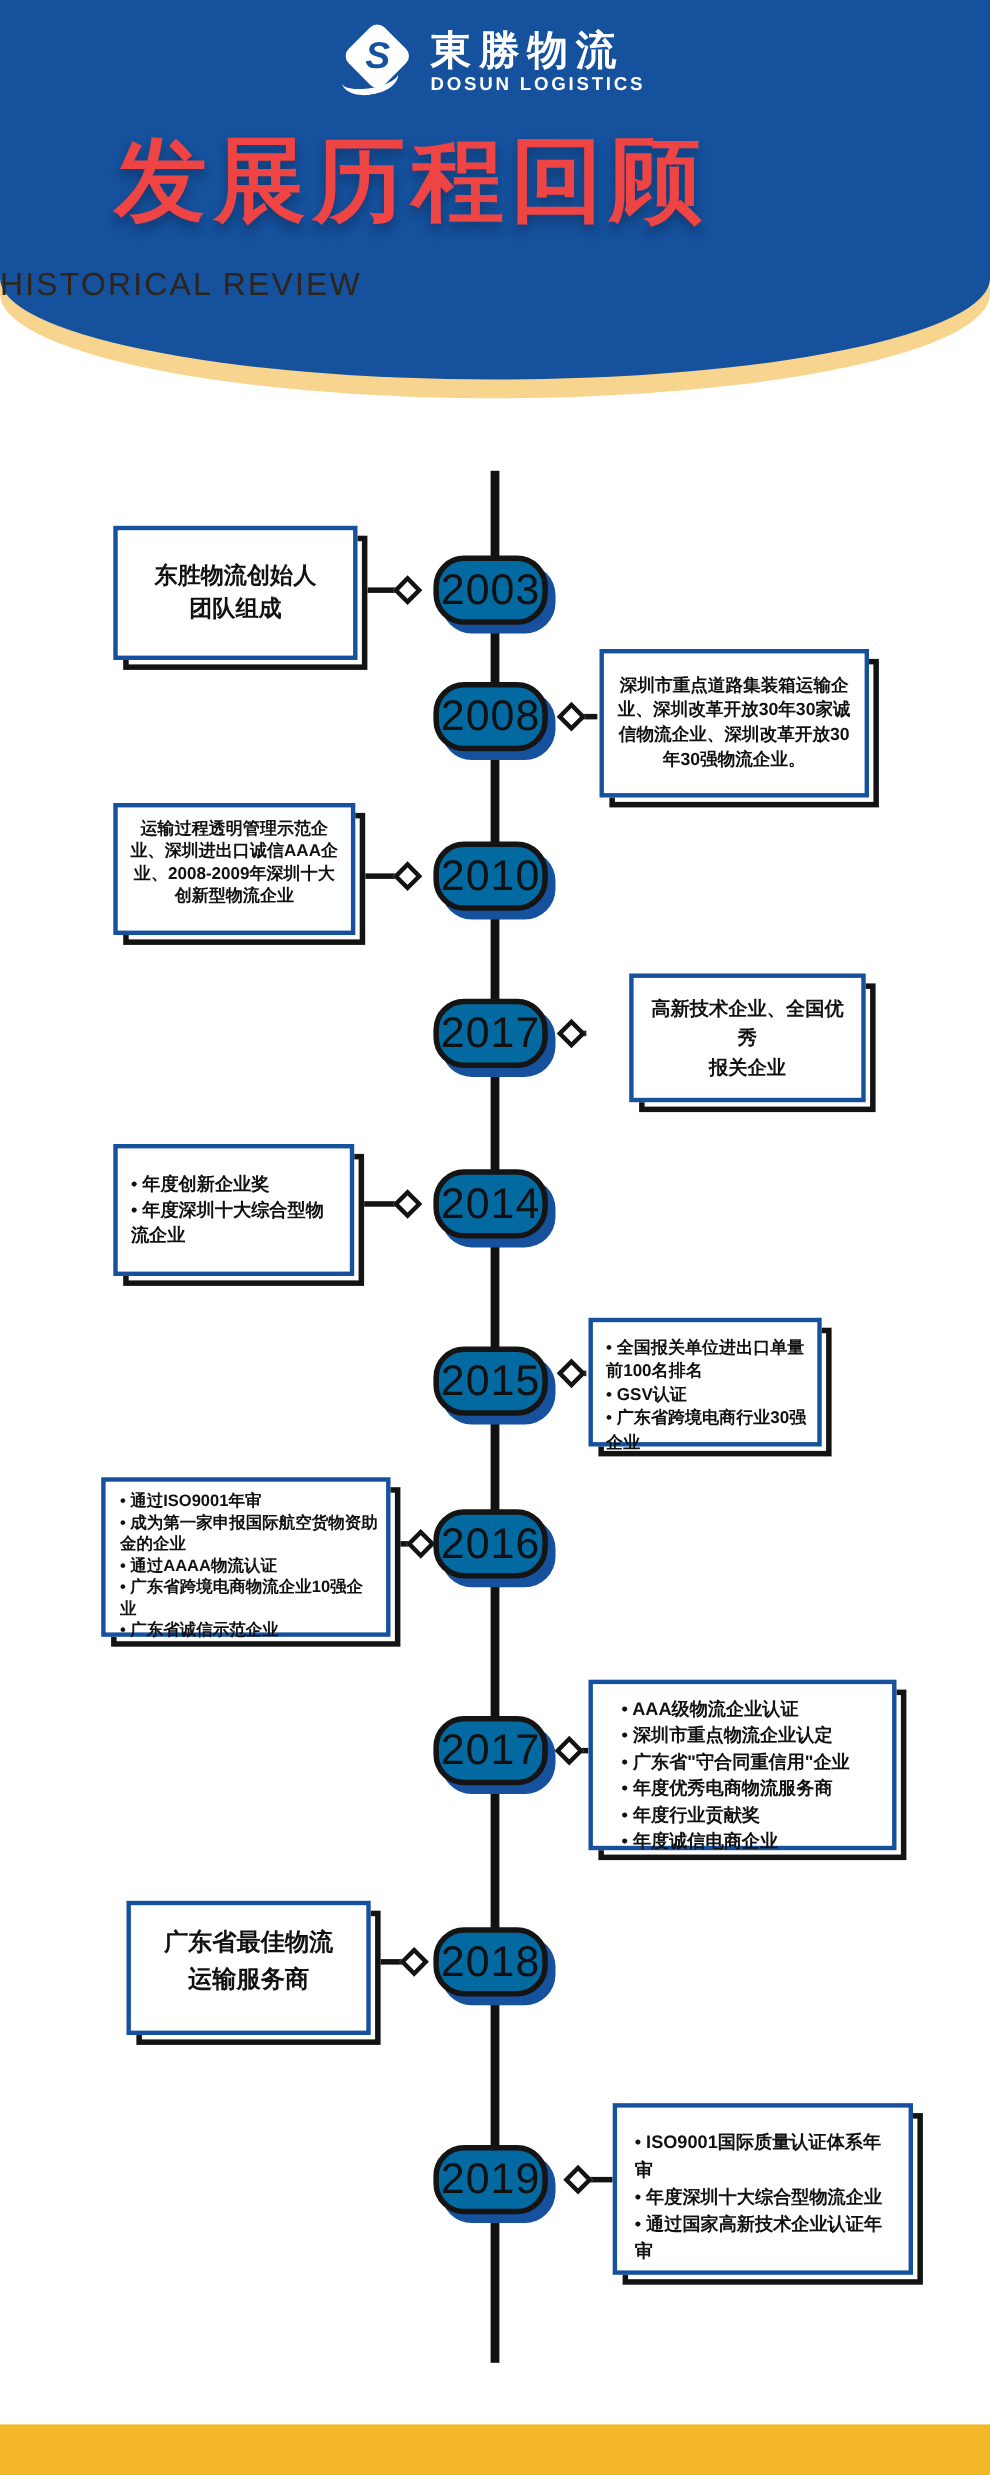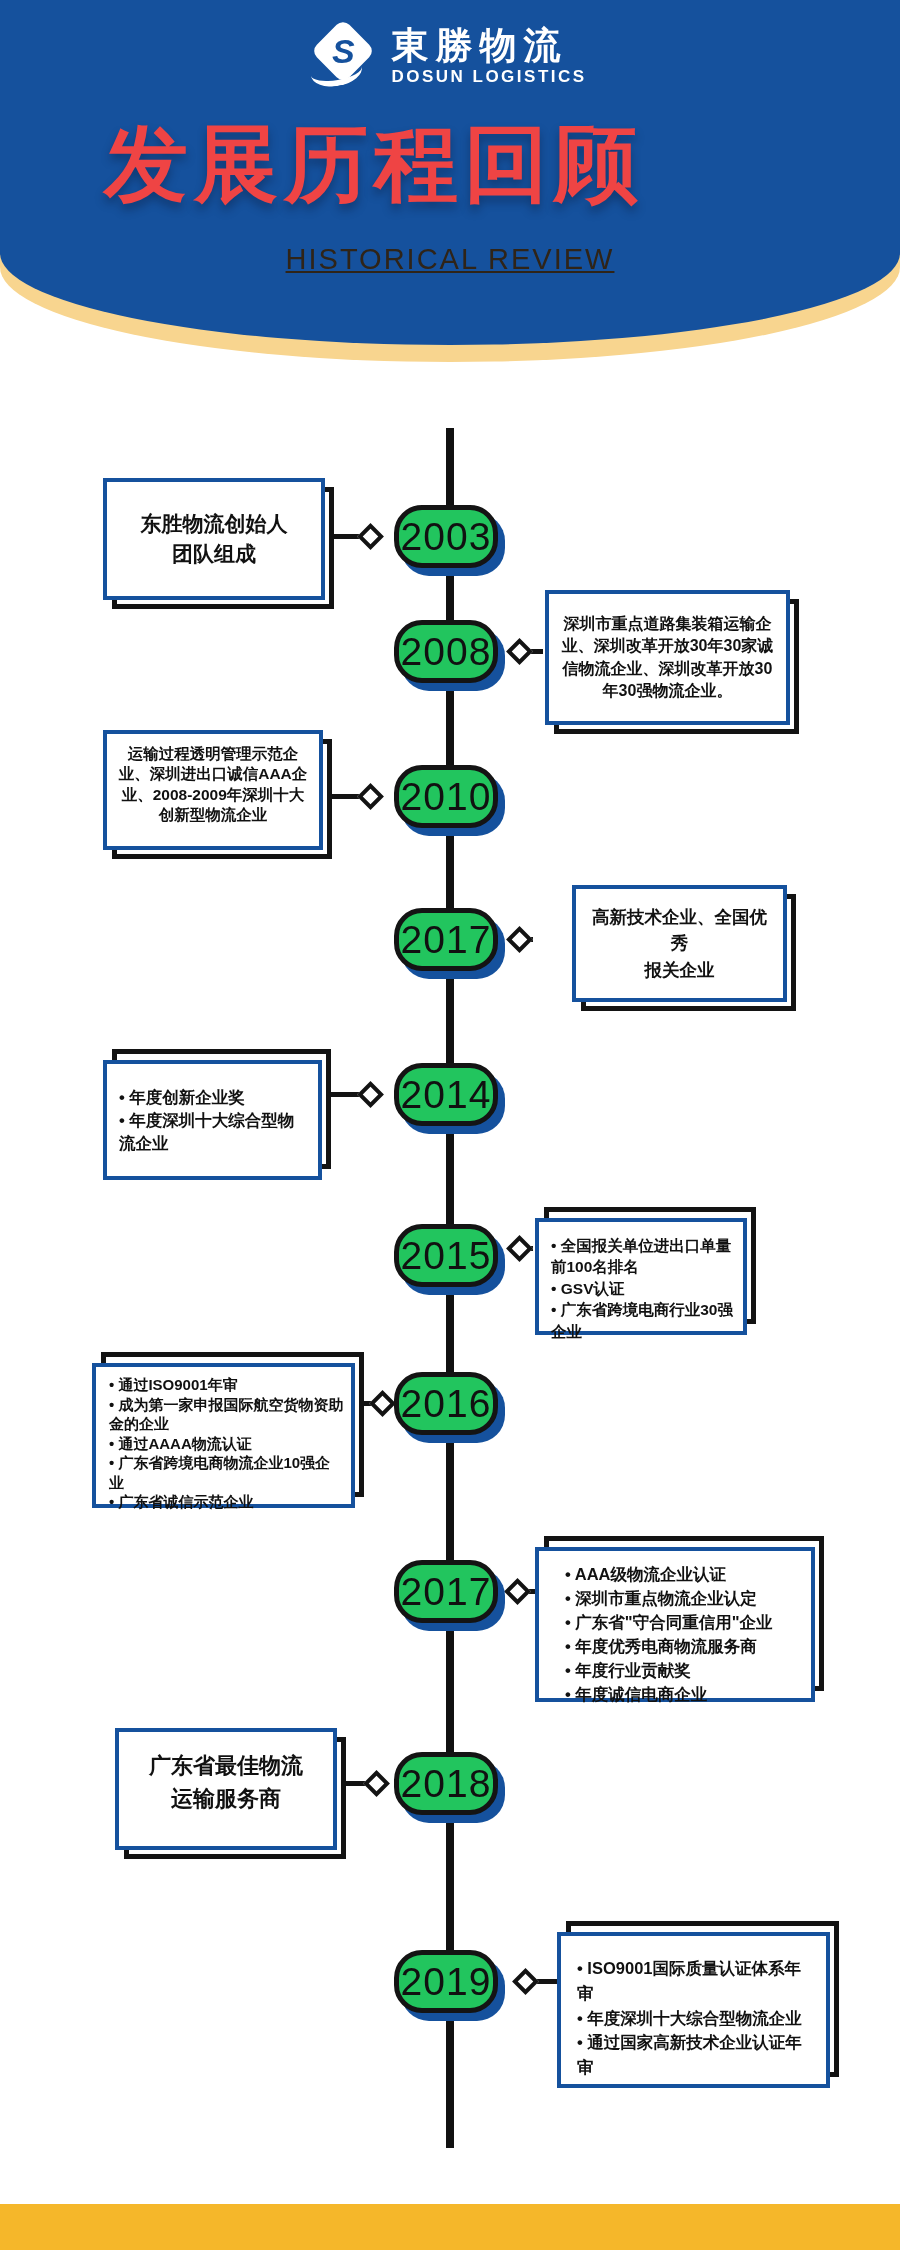--- a/index.html
+++ b/index.html
@@ -18,44 +18,44 @@
   .logo-s{position:absolute;left:7px;top:2px;width:46px;height:46px;display:flex;align-items:center;justify-content:center;
     color:#15519D;font-size:34px;font-weight:bold;font-style:italic;}
   .logo-swoosh{position:absolute;left:-2px;bottom:2px;width:52px;height:16px;
     border-bottom:6px solid #ffffff;border-radius:0 0 100% 100% / 0 0 30px 30px;transform:rotate(-10deg);}
   .logo-text{display:flex;flex-direction:column;align-items:flex-start;}
   .logo-cn{color:#ffffff;font-size:37px;font-weight:900;letter-spacing:7px;line-height:1.1;}
   .logo-en{color:#ffffff;font-size:17px;font-weight:bold;letter-spacing:2.5px;line-height:1.2;}
   .page-title{position:absolute;top:118px;left:0;width:748px;text-align:center;
     color:#ef4444;font-size:84px;font-weight:900;letter-spacing:6px;line-height:1.1;
     text-shadow:0 6px 10px rgba(10,25,55,.40);}
-  .page-subtitle{position:absolute;top:243px;left:0;width:900px;text-align:center;
-    color:#2F2418;font-size:29px;font-weight:400;letter-spacing:2px;text-decoration:underline;}
+  .page-subtitle{position:absolute;top:243px;left:0;width:900px;
+    color:#2F2418;font-size:29px;font-weight:400;letter-spacing:2px;}
 
   
   .tl-line{position:absolute;left:446px;top:428px;width:8px;height:1720px;background:#111111;z-index:1;}
 
-  .badge{position:absolute;left:394px;width:94px;height:53px;background:#22c55e;
+  .badge{position:absolute;left:394px;width:94px;height:53px;background:#0369a1;
     border:5px solid #141414;border-radius:28px;box-shadow:7px 8px 0 0 #15519D;
     display:flex;align-items:center;justify-content:center;
     font-size:39px;font-weight:500;color:#111111;letter-spacing:1px;z-index:3;}
 
   .conn{position:absolute;height:26px;display:flex;align-items:center;z-index:2;}
   .cline{flex:1 1 auto;height:5px;background:#131313;}
   .diamond{width:11px;height:11px;border:4px solid #131313;background:#ffffff;transform:rotate(45deg);flex:0 0 auto;}
   .tl-item.right .conn{flex-direction:row-reverse;}
 
   .box{position:absolute;z-index:2;}
   .bshadow{position:absolute;left:9px;top:9px;width:100%;height:100%;box-sizing:border-box;
     border:5px solid #131313;background:#ffffff;z-index:1;}
   .content{position:absolute;left:0;top:0;width:100%;height:100%;box-sizing:border-box;
     border:4px solid #15519D;background:#ffffff;z-index:2;color:#111111;font-weight:bold;}
   .content.center{display:flex;flex-direction:column;justify-content:center;text-align:center;}
   .content.center-top{display:flex;flex-direction:column;justify-content:flex-start;text-align:center;}
-  .content.bullets{text-align:left;margin-top:20px;}
+  .content.bullets{text-align:left;}
 
   
   #i1 .badge{top:505px;} #i1 .conn{left:334px;top:523px;width:46px;}
   #i1 .box{left:103px;top:478px;width:222px;height:122px;}
   #i1 .content{font-size:21px;line-height:1.45;padding:4px 8px;}
 
   #i2 .badge{top:620px;} #i2 .conn{left:510px;top:638px;width:33px;}
   #i2 .box{left:545px;top:590px;width:245px;height:135px;}
   #i2 .content{font-size:16px;line-height:1.38;padding:16px 10px;}
 

